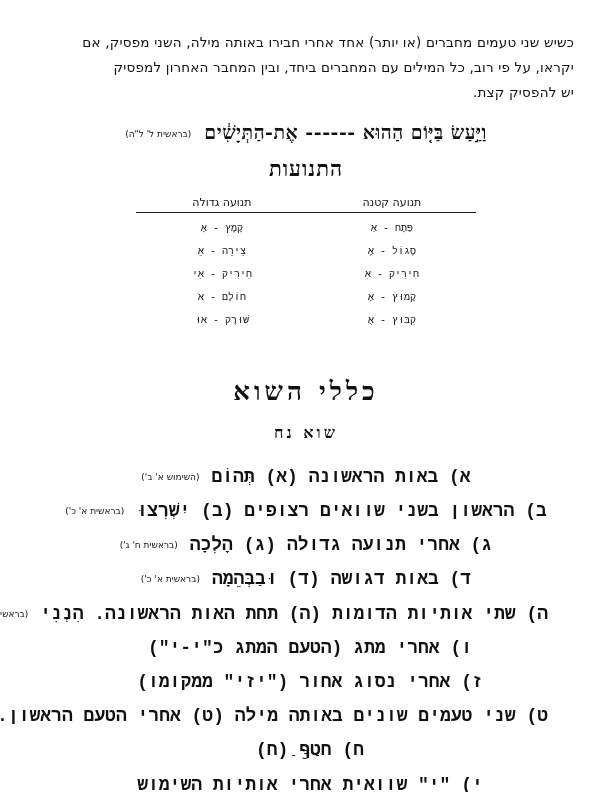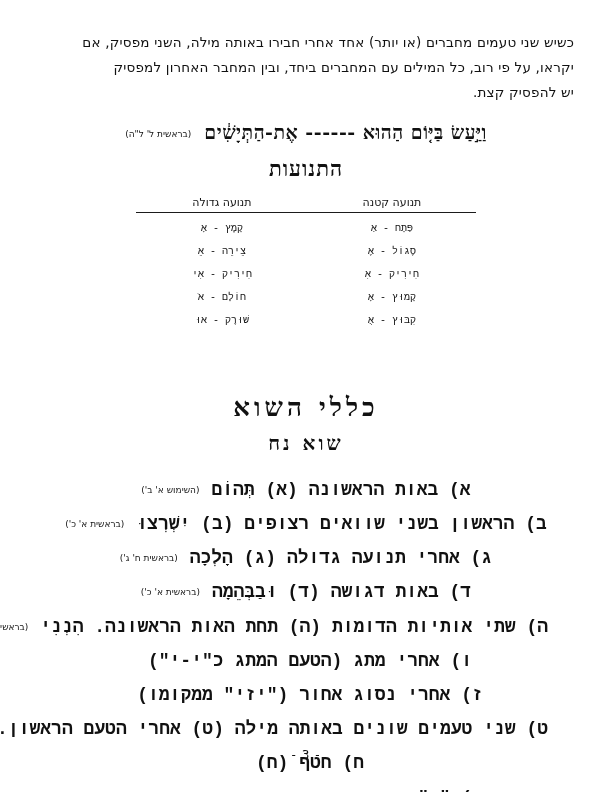--- a/index.html
+++ b/index.html
@@ -88,29 +88,29 @@
     padding: 6px 0;
     text-align: center;
     white-space: nowrap;
   }
   .heading-2 {
     text-align: center;
     font-family: "DejaVu Serif", serif;
     font-size: 26px;
     font-weight: bold;
     letter-spacing: 4px;
-    margin: 60px 0 0 0;
+    margin: 44px 0 0 0;
   }
   .heading-3 {
     text-align: center;
     font-family: "DejaVu Serif", serif;
-    font-size: 20px;
+    font-size: 16px;
     font-weight: bold;
     letter-spacing: 3px;
-    margin: 8px 0 0 0;
+    margin: 16px 0 0 0;
   }
   .rules {
     margin: 18px 0 0 0;
     padding: 0 30px 0 30px;
   }
   .rule-row {
     text-align: center;
     font-family: "DejaVu Sans", sans-serif;
     font-size: 12.5px;
     line-height: 1.9;

